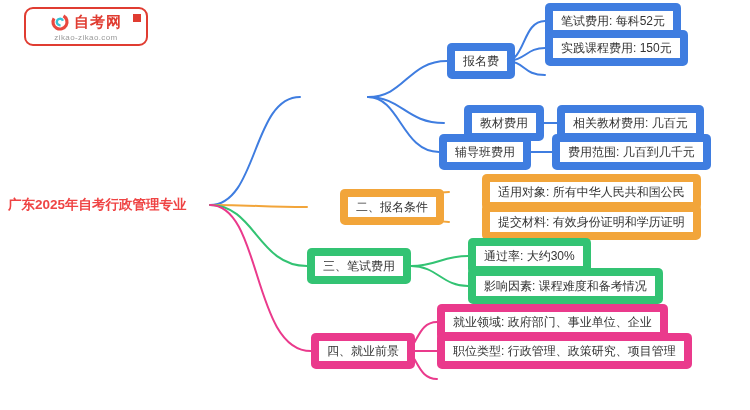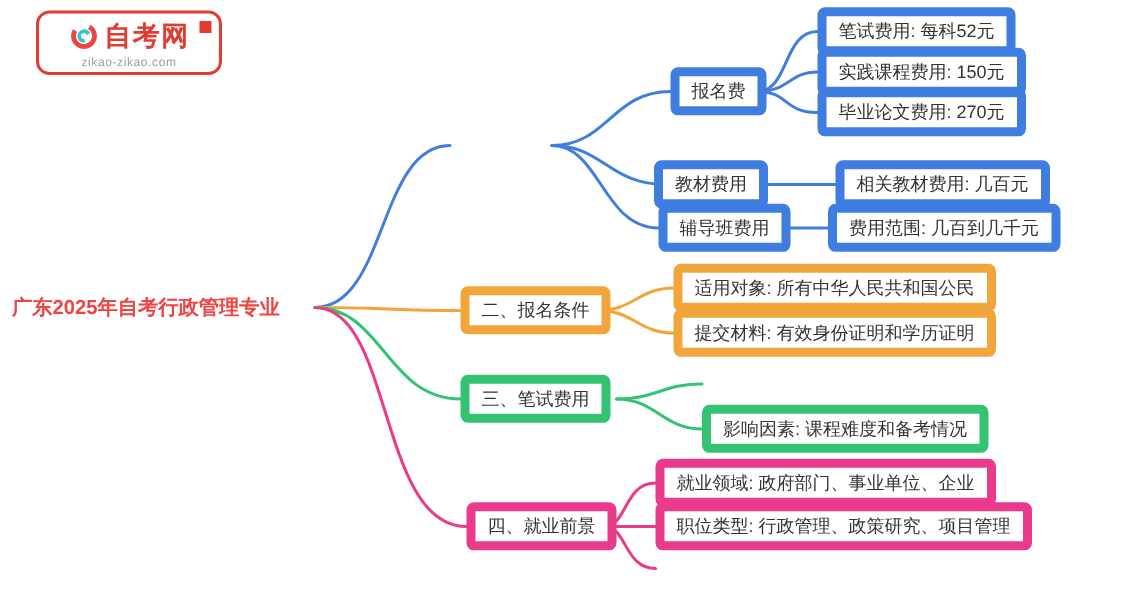--- a/index.html
+++ b/index.html
@@ -1,31 +1,31 @@
 <!DOCTYPE html>
 <html><head>
 <meta charset="utf-8">
 <style>
   html,body{margin:0;padding:0;background:#fff;}
   body{font-family:"Liberation Sans","DejaVu Sans",sans-serif;}
   .stage{position:relative;width:750px;height:410px;background:#fff;overflow:hidden;}
   .wires{position:absolute;left:0;top:0;width:750px;height:410px;z-index:0;}
-  .node{position:absolute;transform:translateY(-50%);background:#fff;border:6px solid #a3a3a3;
+  .node{position:absolute;transform:translateY(-50%);background:#fff;border:8px solid #a3a3a3;
         border-radius:5px;padding:2px 8px;font-size:12px;line-height:1.35;white-space:nowrap;
         color:#333;z-index:2;}
   .b1{border-color:#3f7de0;}
-  .b2{border-color:#f2a53a;}
+  .b2{border-color:#f2a53a;margin-left:33px;}
   .b3{border-color:#33c373;}
   .b4{border-color:#ea3a8c;}
   .root{position:absolute;left:8px;top:205px;transform:translateY(-50%);font-weight:bold;
         font-size:13.5px;color:#ef4444;z-index:2;white-space:nowrap;}
   .logo{position:absolute;left:24px;top:7px;width:108px;border:2px solid #e03c31;
         border-radius:9px;padding:3px 6px 2px;text-align:center;z-index:3;background:#fff;}
   .logo-row{display:flex;align-items:center;justify-content:center;gap:4px;}
-  .logo-title{color:#e03c31;font-weight:bold;font-size:18px;letter-spacing:1px;}
+  .logo-title{color:#e03c31;font-weight:bold;font-size:15px;letter-spacing:1px;}
   .logo-sub{color:#9a9a9a;font-size:8px;letter-spacing:.4px;margin-top:1px;text-align:center;}
   .logo-stamp{position:absolute;right:5px;top:5px;width:8px;height:8px;background:#e03c31;}
 </style>
 </head>
 <body>
 
 <div class="stage">
 
   <svg class="wires" viewBox="0 0 750 410" fill="none" stroke-linecap="round" stroke-width="2">
 
@@ -63,30 +63,30 @@
     </div>
     <div class="logo-sub">zikao-zikao.com</div>
     <span class="logo-stamp"></span>
   </div>
 
   <div class="root">广东2025年自考行政管理专业</div>
 
   <div class="node b1" style="left:447px;top:61px">报名费</div>
   <div class="node b1" style="left:545px;top:21px">笔试费用: 每科52元</div>
   <div class="node b1" style="left:545px;top:48px">实践课程费用: 150元</div>
-  <div class="node b1" style="left:545px;top:75px">毕业论文费用: 270元</div>
-  <div class="node b1" style="left:436px;top:123px">教材费用</div>
+  <div class="node b1" style="left:464px;top:123px">教材费用</div>
   <div class="node b1" style="left:557px;top:123px">相关教材费用: 几百元</div>
   <div class="node b1" style="left:439px;top:152px">辅导班费用</div>
   <div class="node b1" style="left:552px;top:152px">费用范围: 几百到几千元</div>
 
   <div class="node b2" style="left:307px;top:207px">二、报名条件</div>
   <div class="node b2" style="left:449px;top:192px">适用对象: 所有中华人民共和国公民</div>
   <div class="node b2" style="left:449px;top:222px">提交材料: 有效身份证明和学历证明</div>
 
   <div class="node b3" style="left:307px;top:266px">三、笔试费用</div>
+  <div class="node b3" style="left:468px;top:256px">通过率: 大约30%</div>
   <div class="node b3" style="left:468px;top:286px">影响因素: 课程难度和备考情况</div>
 
   <div class="node b4" style="left:311px;top:351px">四、就业前景</div>
   <div class="node b4" style="left:437px;top:322px">就业领域: 政府部门、事业单位、企业</div>
   <div class="node b4" style="left:437px;top:351px">职位类型: 行政管理、政策研究、项目管理</div>
 
 </div>
 
 </body></html>

